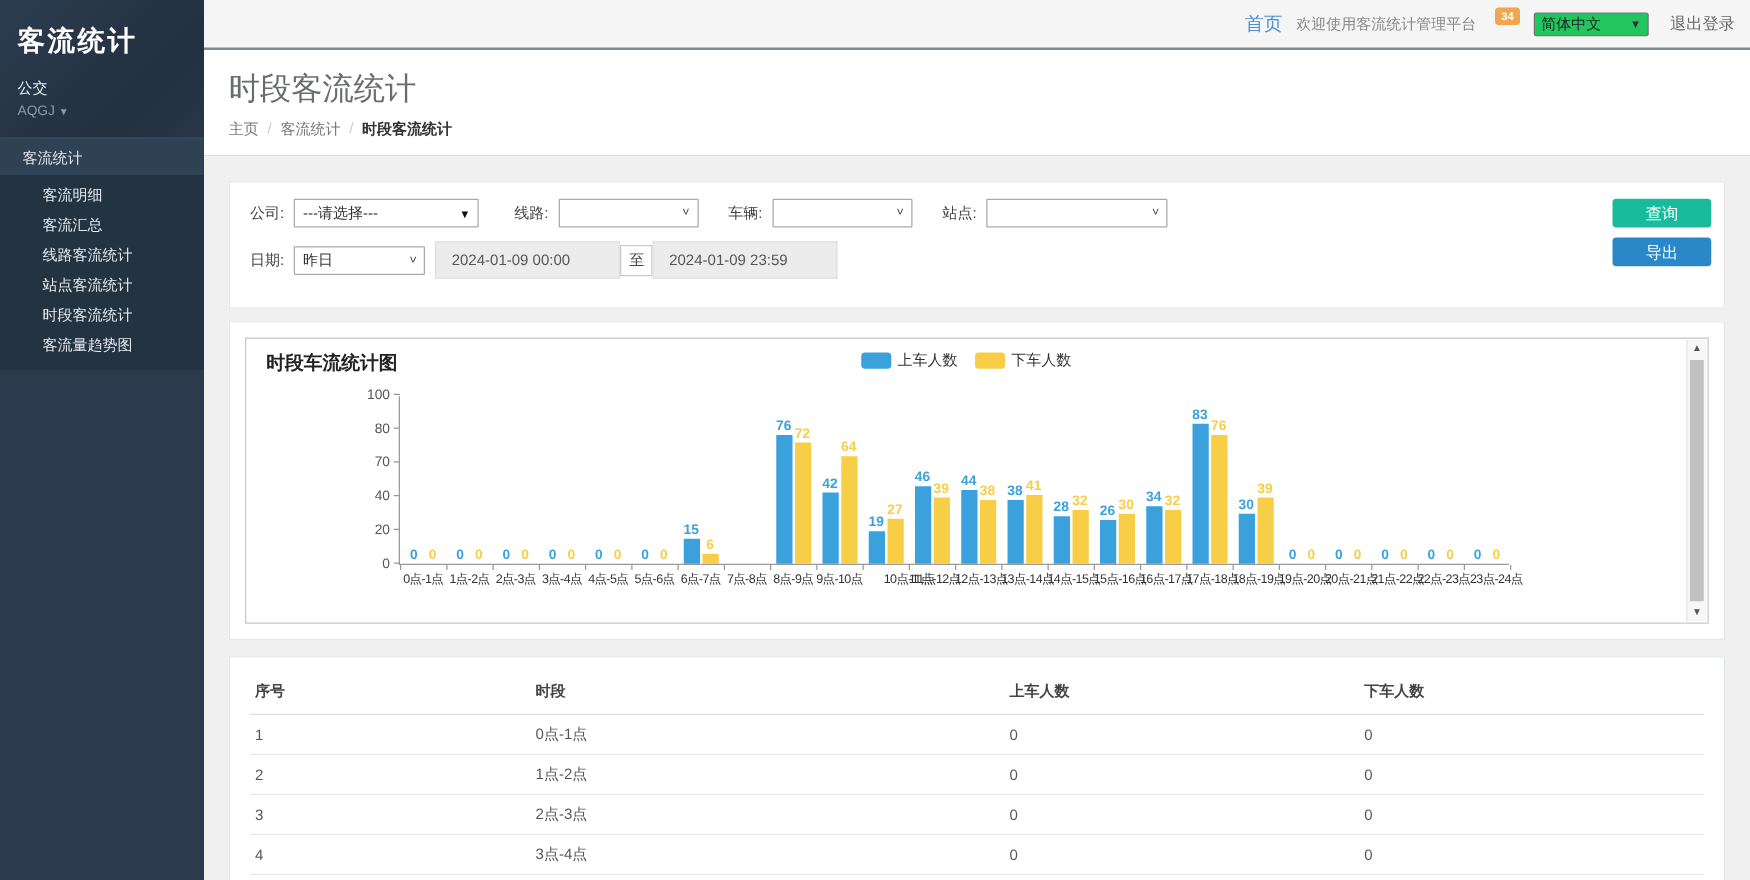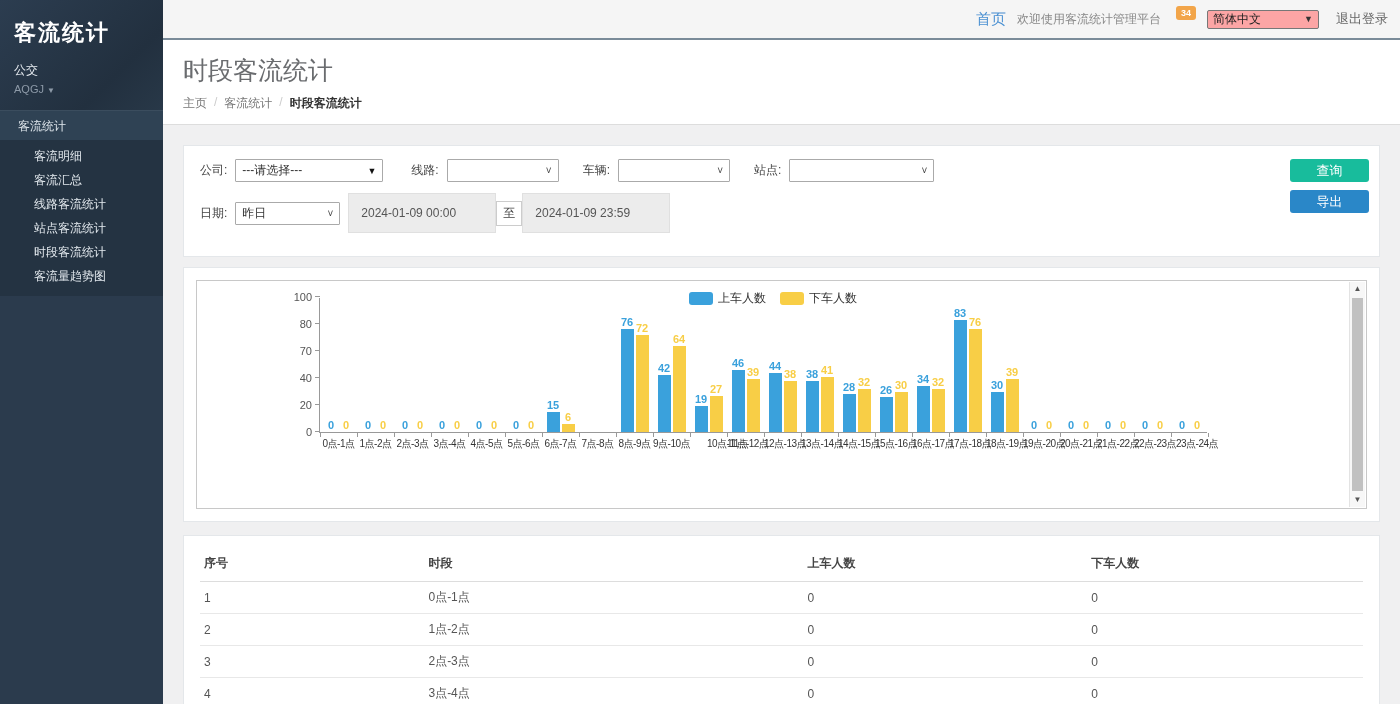--- a/index.html
+++ b/index.html
@@ -16,21 +16,21 @@
   .submenu { background:#243342; padding:4px 0 8px 0; }
   .submenu-item { height:24px; line-height:24px; padding-left:34px; font-size:12px; color:#e4eaef; cursor:pointer; white-space:nowrap; }
   .menu-item { height:32px; line-height:32px; padding-left:18px; font-size:12px; color:#dfe6ec; cursor:pointer; }
 
   
   .main { margin-left:163px; }
   .topbar { height:40px; background:#f5f5f5; border-bottom:2px solid #7a8b99; display:flex; align-items:center; justify-content:flex-end; padding-right:8px; gap:11px; }
   .home-link { color:#4a90d2; font-size:15px; cursor:pointer; }
   .welcome { color:#888; font-size:12px; }
   .badge { background:#f2a54a; color:#fff; font-size:9px; font-weight:bold; padding:2px 5px; border-radius:3px; align-self:flex-start; margin-top:6px; margin-left:4px; }
-  .lang-select { width:112px; height:19px; border:1px solid #777; background:#fca5a5; border-radius:2px; font-size:12px; color:#222; display:flex; align-items:center; justify-content:space-between; padding:0 5px; cursor:pointer; }
+  .lang-select { width:92px; height:19px; border:1px solid #777; background:#22c55e; border-radius:2px; font-size:12px; color:#222; display:flex; align-items:center; justify-content:space-between; padding:0 5px; cursor:pointer; }
   .lang-select .chev { font-size:9px; color:#333; }
   .logout { color:#666; font-size:13px; cursor:pointer; margin:0 4px 0 6px; white-space:nowrap; }
 
   .page-heading { background:#fff; padding:14px 20px 12px 20px; border-bottom:1px solid #ddd; }
   .page-title { color:#6a6c6f; font-size:25px; font-weight:400; }
   .breadcrumb { margin-top:8px; font-size:12px; color:#777; display:flex; gap:7px; }
   .breadcrumb .sep { color:#ccc; }
   .breadcrumb .crumb { color:#777; cursor:pointer; }
   .breadcrumb .crumb.last { color:#333; font-weight:bold; cursor:default; }
 
@@ -39,21 +39,21 @@
 
   
   .filter-card { position:relative; padding:13px 16px 12px 16px; margin-bottom:10px; }
   .filter-row { display:flex; align-items:center; margin-bottom:11px; }
   .filter-row:last-child { margin-bottom:0; }
   .f-label { font-size:12px; color:#444; margin-right:8px; white-space:nowrap; }
   .sel { height:23px; border:1px solid #aaa; background:#fff; border-radius:1px; display:flex; align-items:center; justify-content:space-between; padding:0 6px; font-size:12px; color:#333; cursor:pointer; }
   .sel .arrow-solid { font-size:9px; color:#111; }
   .sel .arrow-thin { font-size:10px; color:#444; }
   .gap28 { width:28px; } .gap24 { width:24px; }
-  .date-input { height:40px; background:#ececec; border:1px solid #e0e0e0; font-size:12px; color:#555; display:flex; align-items:center; padding:0 12px; width:148px; }
+  .date-input { height:30px; background:#ececec; border:1px solid #e0e0e0; font-size:12px; color:#555; display:flex; align-items:center; padding:0 12px; width:148px; }
   .to-box { height:25px; border:1px solid #ccc; background:#fff; font-size:12px; color:#444; display:flex; align-items:center; justify-content:center; width:26px; }
   .btn { position:absolute; right:10px; width:79px; height:23px; border:none; border-radius:3px; color:#fff; font-size:13px; cursor:pointer; font-family:inherit; }
   .btn-search { top:13px; background:#18bc9c; }
   .btn-export { top:44px; background:#2a87c8; }
 
   
   .chart-card { padding:12px; margin-bottom:13px; }
   .chart-panel { position:relative; border:1px solid #c8c8c8; height:229px; background:#fff; overflow:hidden; }
   .chart-title { font-size:15px; font-weight:bold; color:#222; padding:10px 0 0 16px; }
   .legend { position:absolute; top:9px; left:0; right:17px; display:flex; justify-content:center; gap:14px; }
@@ -162,20 +162,21 @@
         <span class="date-input">2024-01-09 00:00</span>
         <span class="to-box">至</span>
         <span class="date-input">2024-01-09 23:59</span>
       </div>
       <button class="btn btn-search">查询</button>
       <button class="btn btn-export">导出</button>
     </div>
 
     <div class="card chart-card">
       <div class="chart-panel">
+        <div class="chart-title">时段车流统计图</div>
         <div class="legend" id="legend">
             <span class="legend-item">
               <span class="legend-swatch" style="background: rgb(58, 161, 220);"></span>
               <span>上车人数</span>
             </span>
             <span class="legend-item">
               <span class="legend-swatch" style="background: rgb(248, 206, 70);"></span>
               <span>下车人数</span>
             </span>
           </div>

